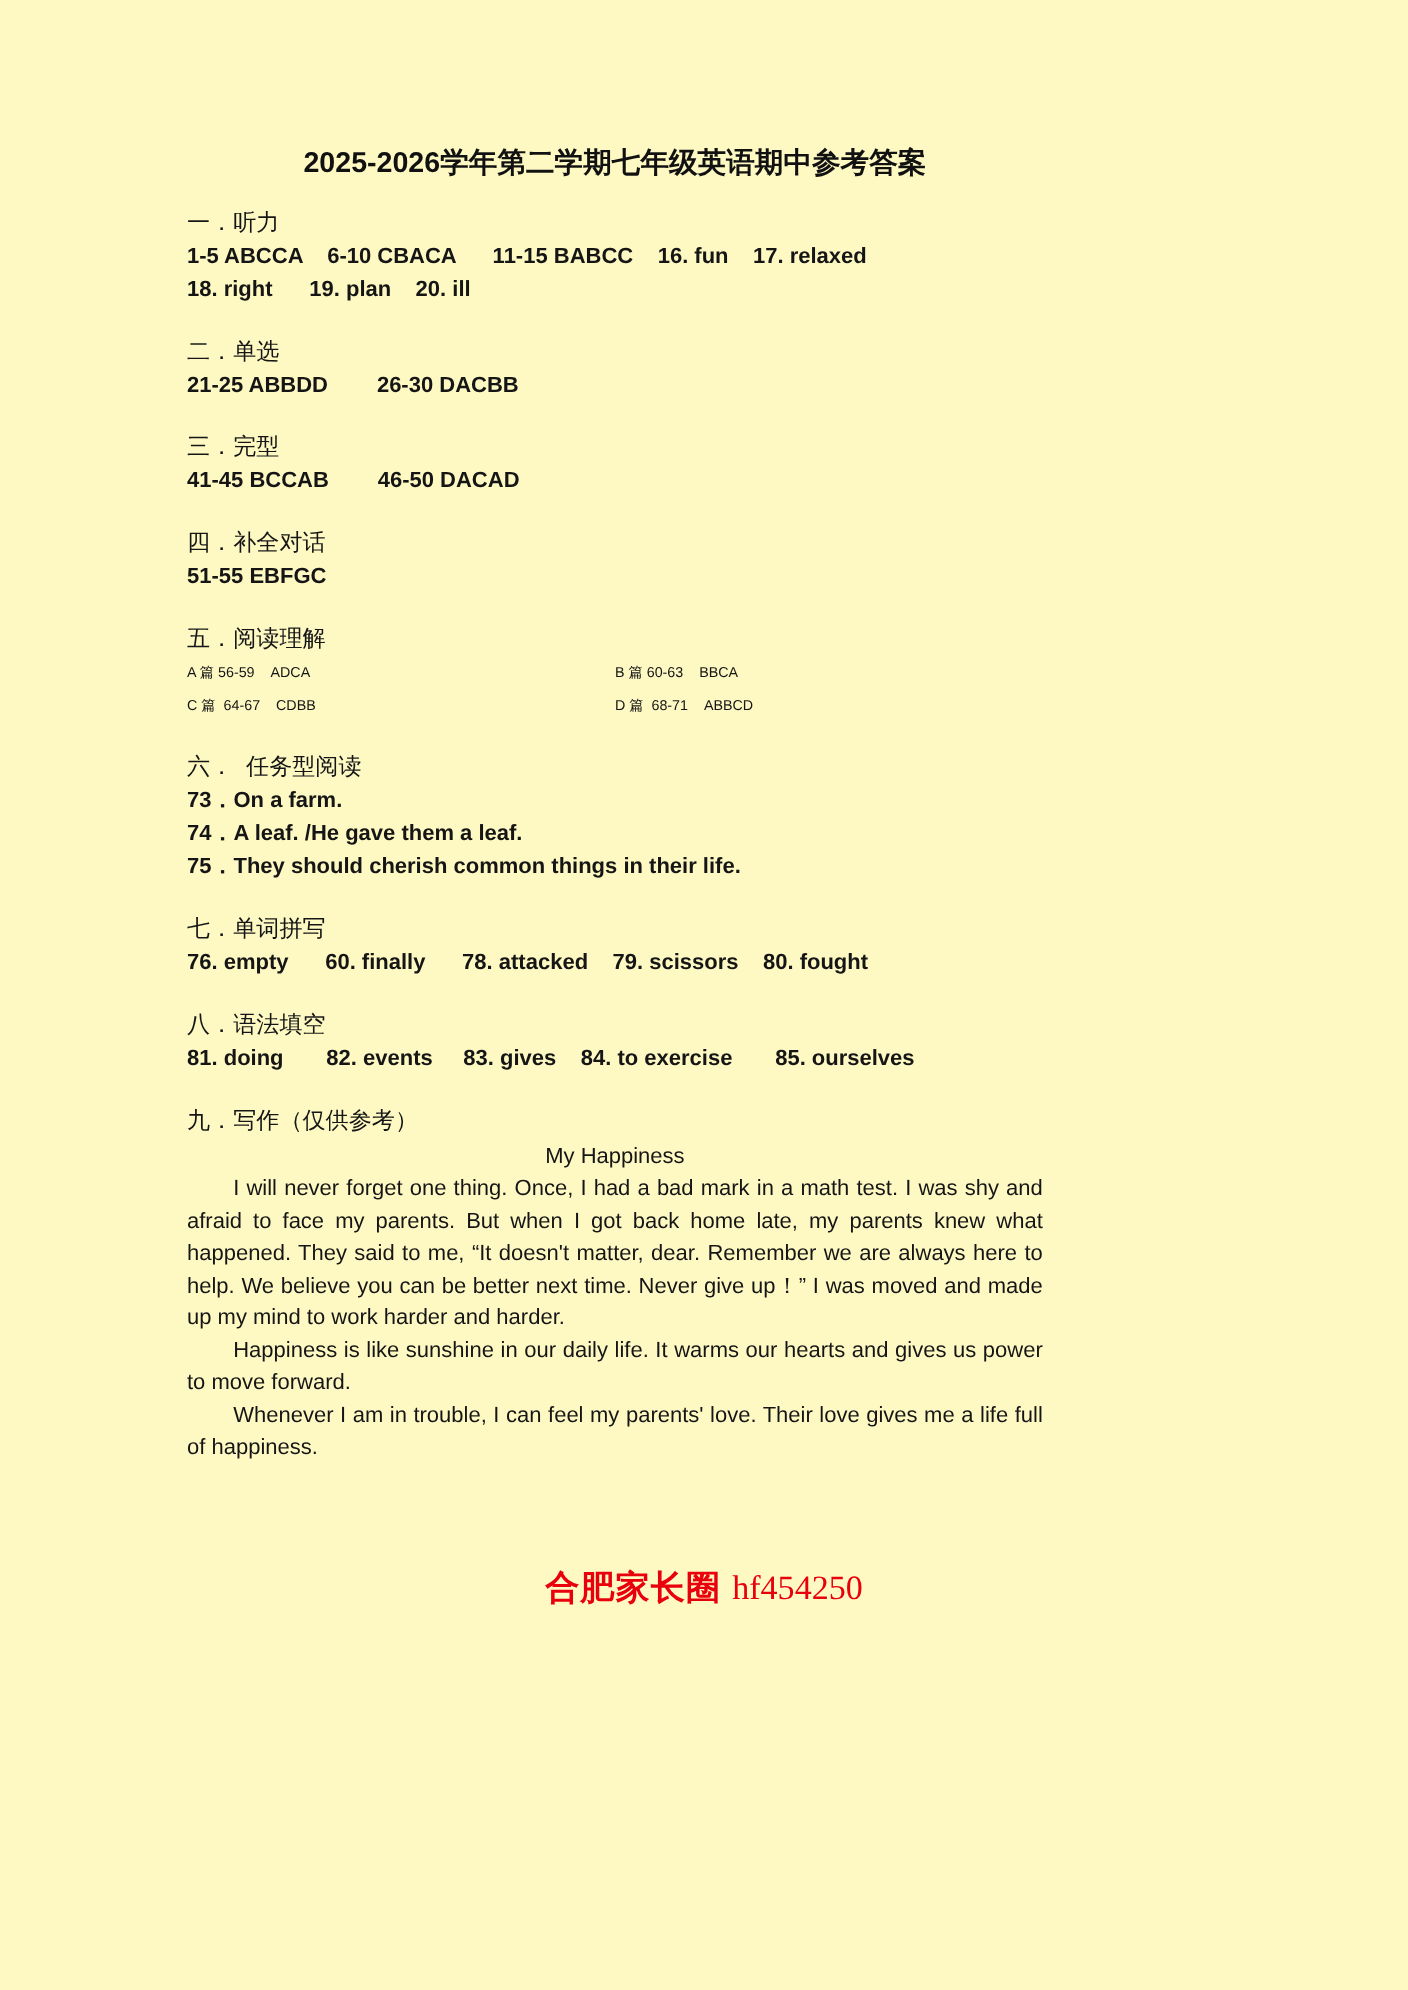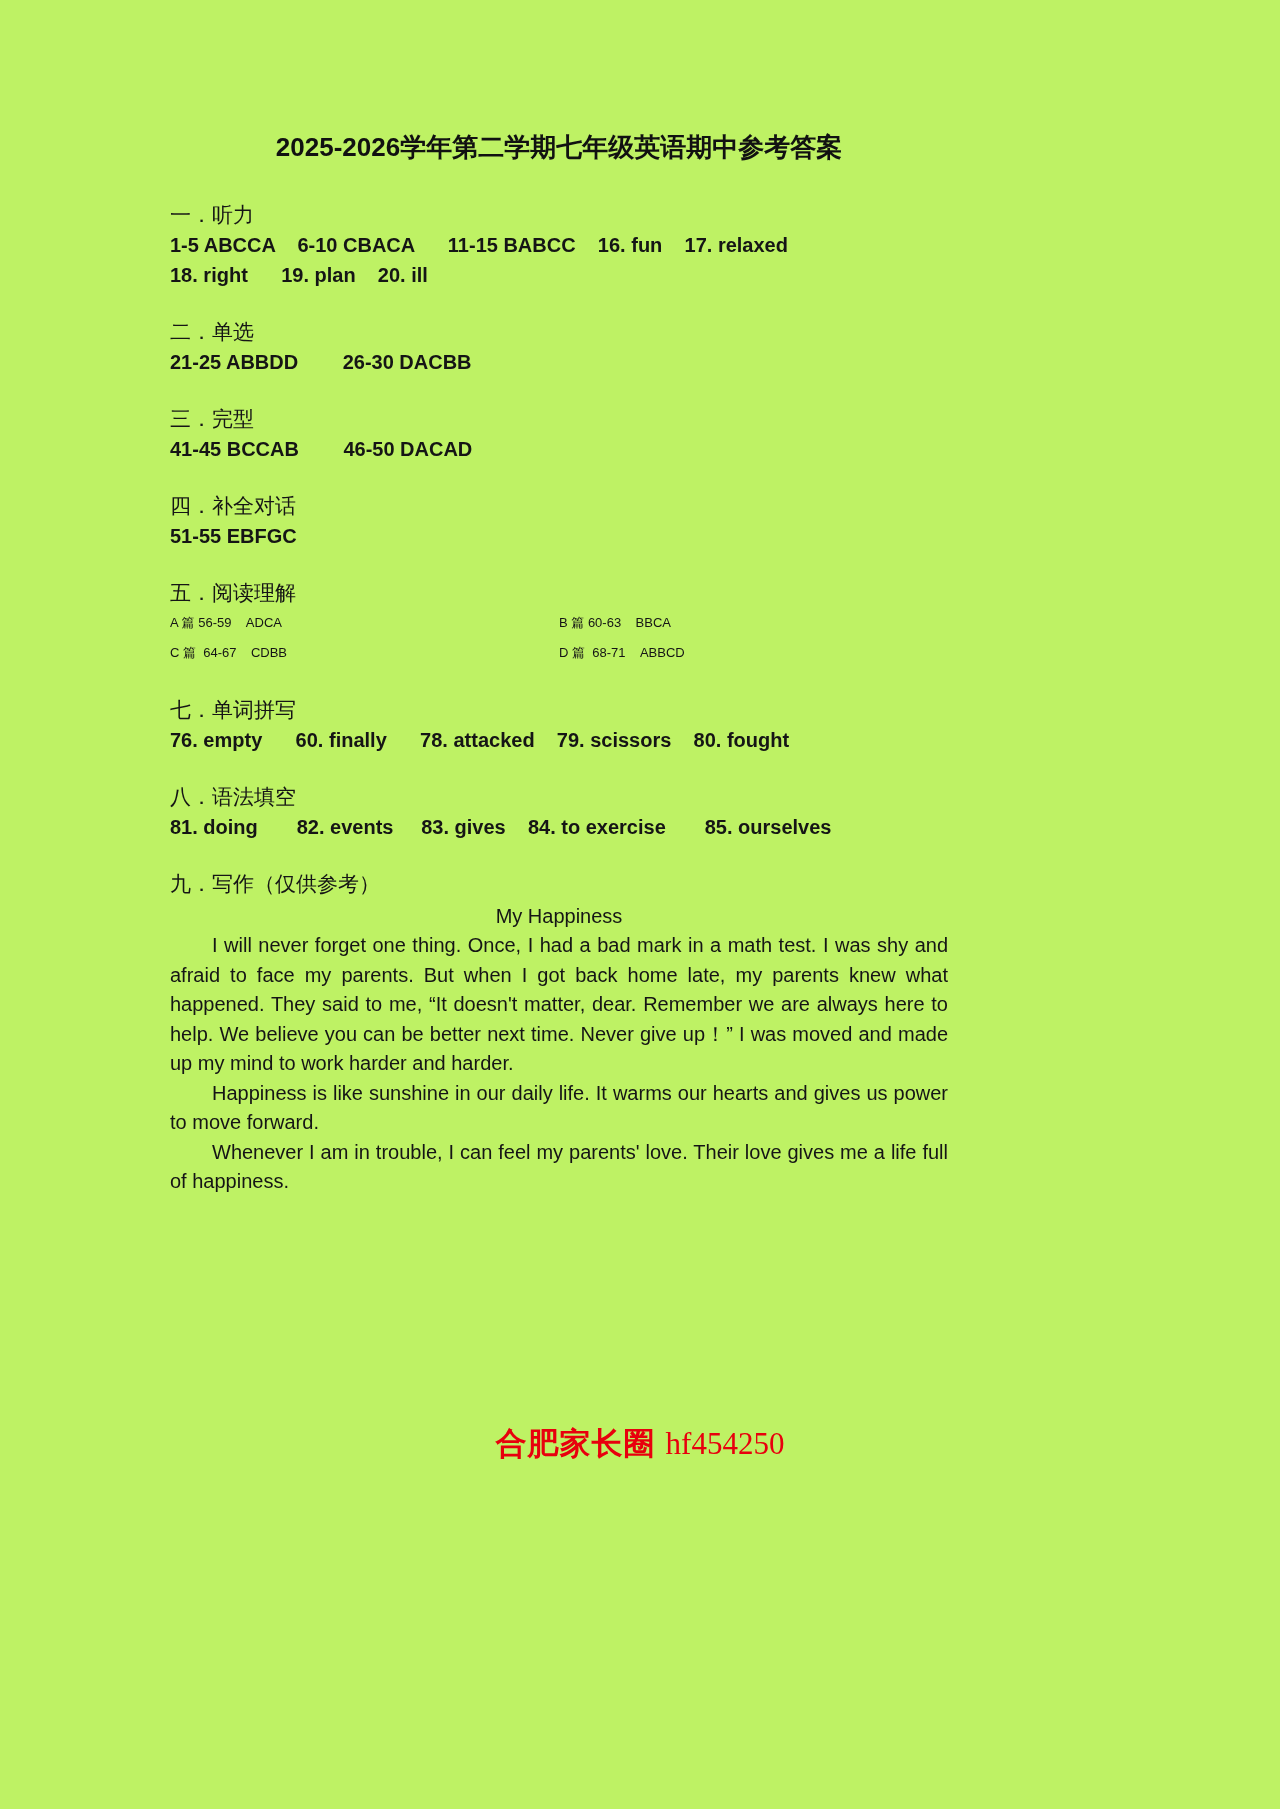--- a/index.html
+++ b/index.html
@@ -12,41 +12,41 @@
     height: 1809px;
     font-family: "Liberation Sans", sans-serif;
     color: #151515;
     position: relative;
     overflow: hidden;
   }
   .page {
     position: relative;
     width: 1280px;
     height: 1809px;
-    background: #bef264;
+    background: #fef9c3;
   }
   .content {
     position: absolute;
     left: 170px;
     top: 0;
     width: 778px;
   }
   .doc-title {
     margin-top: 130px;
     text-align: center;
     font-size: 26px;
     font-weight: bold;
     line-height: 34px;
     color: #111111;
   }
   .section {
     margin-top: 27px;
   }
   .section.first {
-    margin-top: 36px;
+    margin-top: 24px;
   }
   .heading {
     font-size: 21px;
     line-height: 30px;
     white-space: pre-wrap;
   }
   .line {
     font-size: 20px;
     line-height: 30px;
     white-space: pre-wrap;
@@ -131,20 +131,26 @@
       <div class="cols">
         <span class="col-left">A 篇 56-59    ADCA</span>
         <span class="col-right">B 篇 60-63    BBCA</span>
       </div>
       <div class="cols">
         <span class="col-left">C 篇  64-67    CDBB</span>
         <span class="col-right">D 篇  68-71    ABBCD</span>
       </div>
     </div>
 
+    <div class="section">
+      <div class="heading">六．  任务型阅读</div>
+      <div class="line">73．On a farm.</div>
+      <div class="line">74．A leaf. /He gave them a leaf.</div>
+      <div class="line">75．They should cherish common things in their life.</div>
+    </div>
 
     <div class="section">
       <div class="heading">七．单词拼写</div>
       <div class="line">76. empty      60. finally      78. attacked    79. scissors    80. fought</div>
     </div>
 
     <div class="section">
       <div class="heading">八．语法填空</div>
       <div class="line">81. doing       82. events     83. gives    84. to exercise       85. ourselves</div>
     </div>

